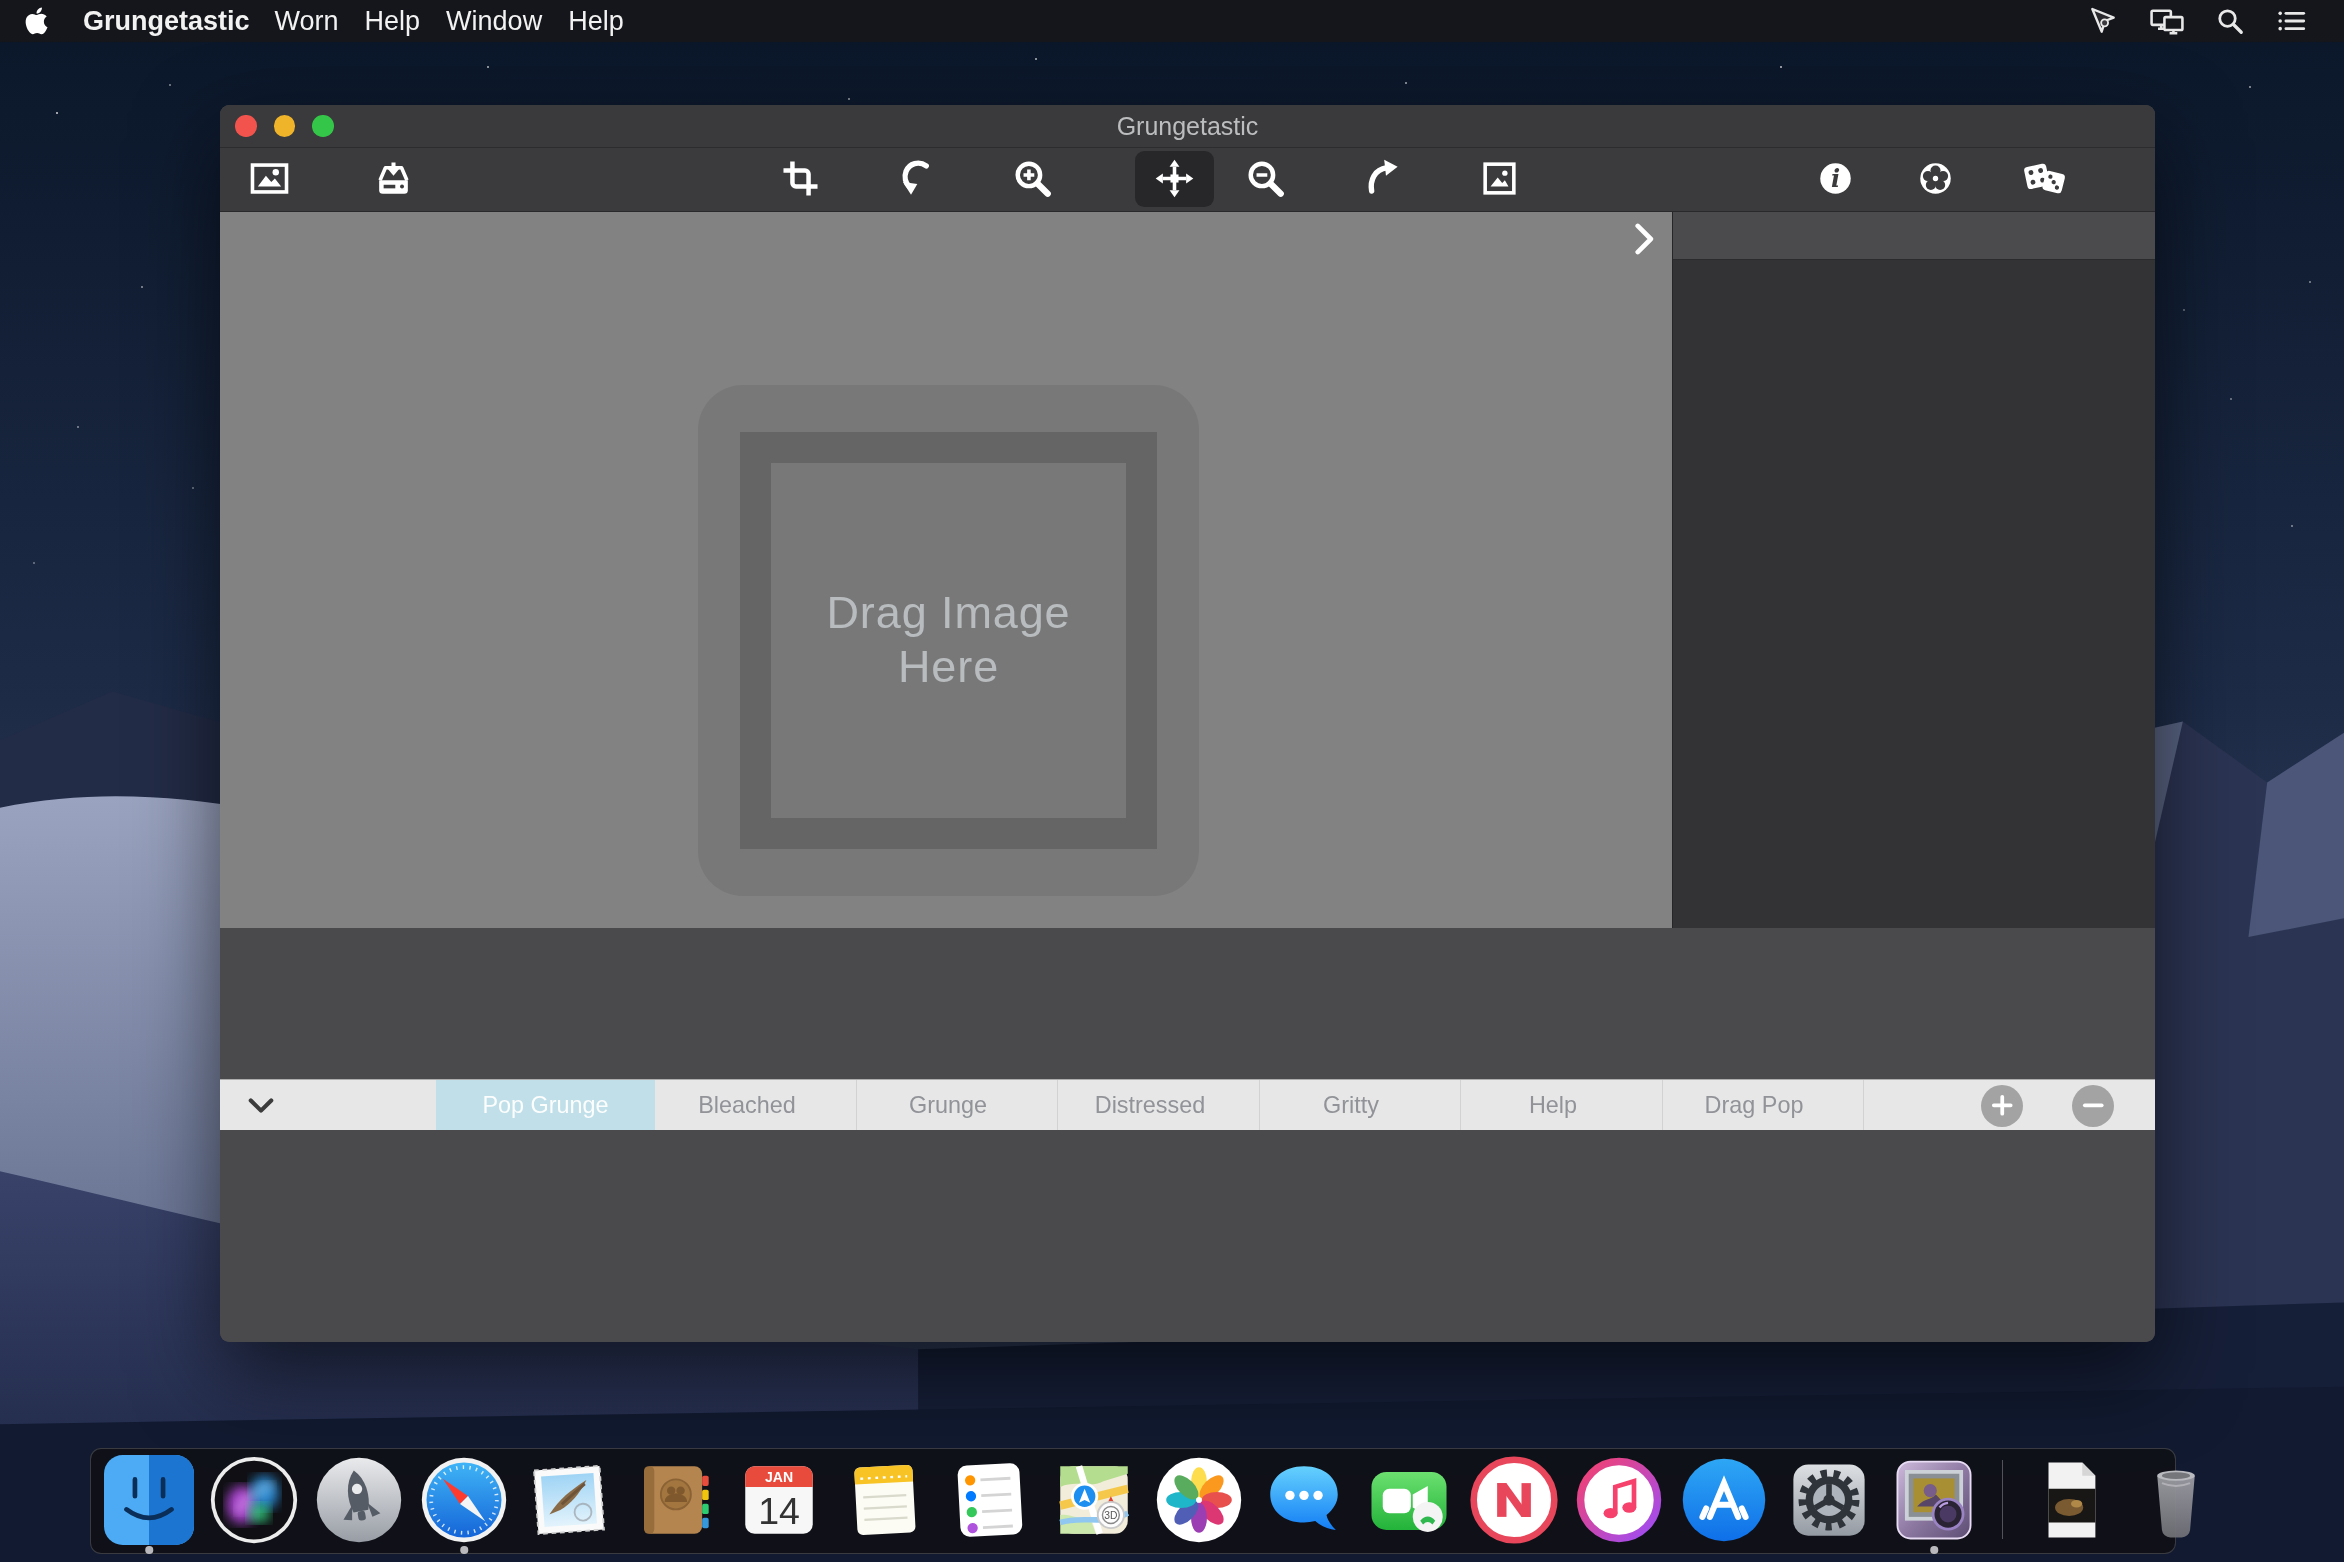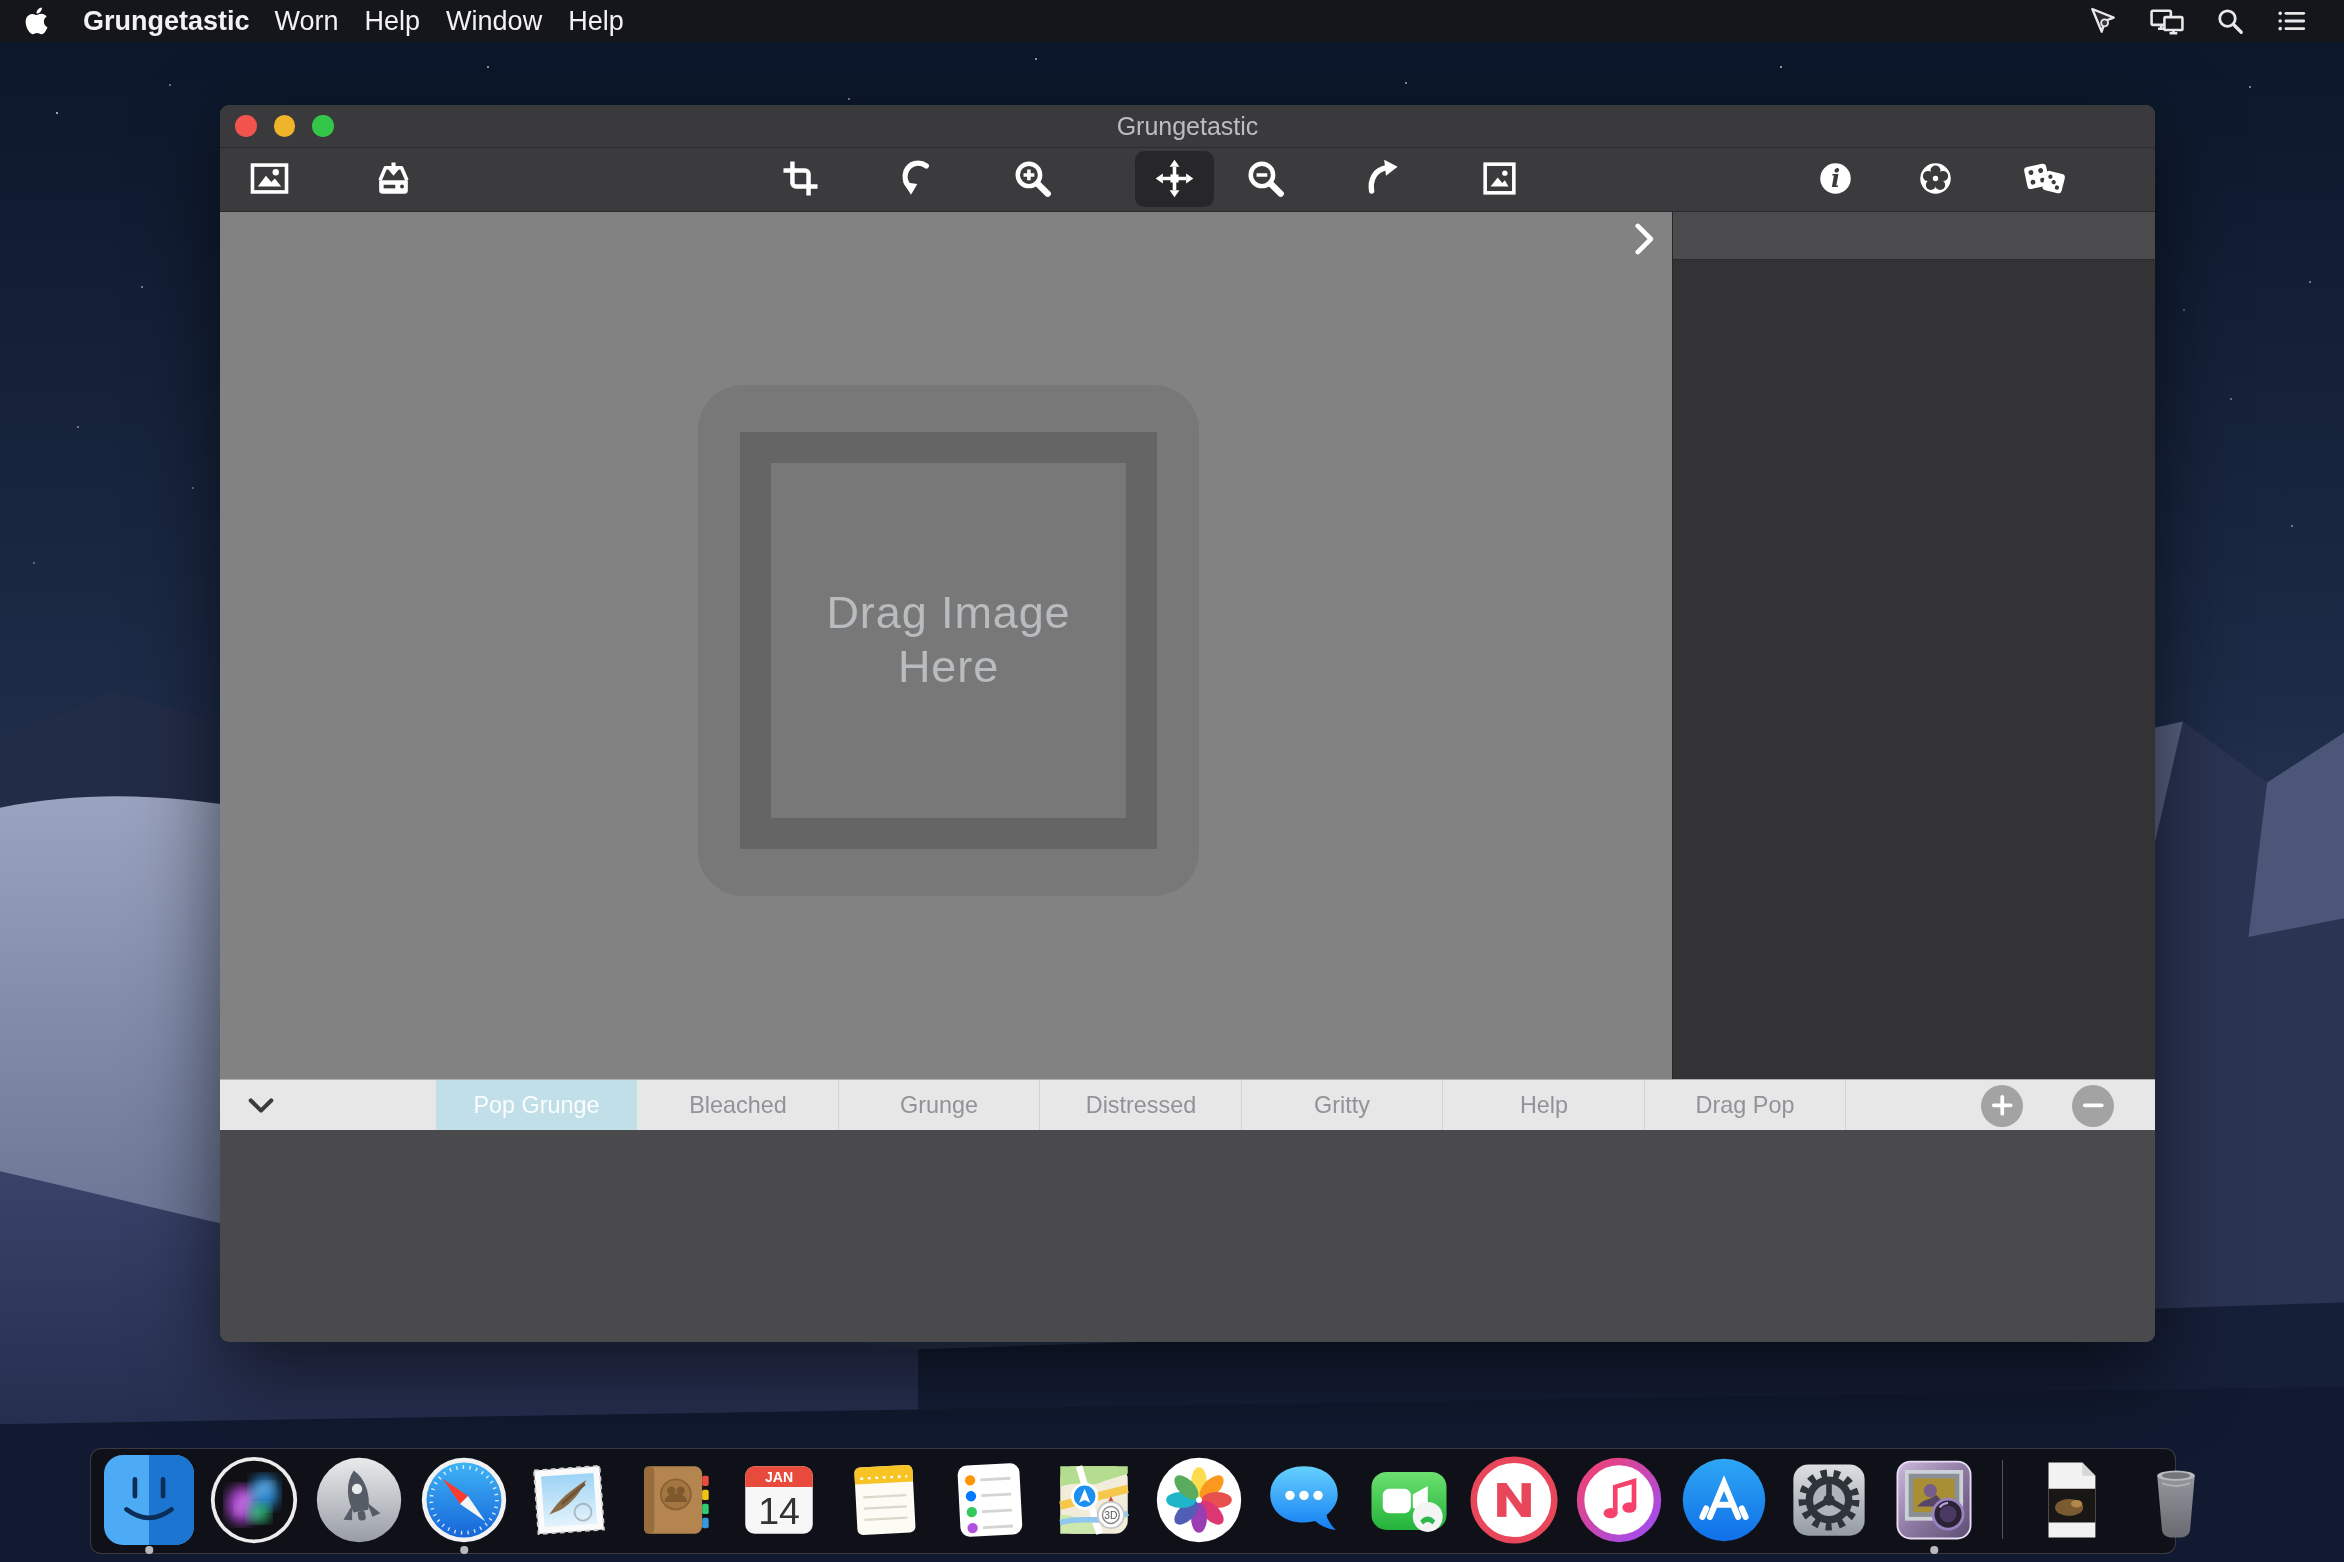--- a/index.html
+++ b/index.html
@@ -32,36 +32,36 @@
   .title{color:#bcbdbf;font-size:25px;}
   .traffic{position:absolute;left:15px;top:0;height:42px;display:flex;align-items:center;gap:17px;}
   .tl{width:21.5px;height:21.5px;border-radius:50%;}
   .tl.red{background:#f2544d;}.tl.yellow{background:#f0b42b;}.tl.green{background:#34c648;}
   .toolbar{position:absolute;top:43px;left:0;width:100%;height:63px;background:#3b3b3d;
     border-bottom:0.9px solid #29292b;}
   .tool{position:absolute;top:4.7px;width:52px;height:52px;display:flex;align-items:center;justify-content:center;}
   .tool svg{width:43px;height:43px;}
   .tool.active{width:79px;height:56px;top:2.8px;background:#27272a;border-radius:9.4px;}
   
-  .content{position:absolute;top:107px;left:0;width:100%;height:868px;}
+  .content{position:absolute;top:107px;left:0;width:100%;height:716px;}
   .canvas{position:absolute;left:0;top:0;width:1452px;height:100%;background:#828282;}
   .chev-right{position:absolute;top:11.2px;right:17px;width:20.6px;height:32px;}
   .sidebar{position:absolute;left:1452px;top:0;width:483px;height:100%;background:#333336;
     border-left:0.9px solid rgba(0,0,0,.25);}
   .sidebar-top{width:100%;height:47px;background:#4b4b4e;border-bottom:0.9px solid #2b2b2d;}
   .placeholder{position:absolute;left:478px;top:173px;width:501px;height:511px;border-radius:45px;background:#787878;}
   .ph-ring{position:absolute;left:42px;top:47px;width:417px;height:417px;box-sizing:border-box;
     border:31px solid #656565;}
   .ph-text{position:absolute;left:50%;top:50%;transform:translate(-50%,-50%);width:309px;
     text-align:center;color:#b9bcbf;font-size:45px;font-weight:300;line-height:1.22;letter-spacing:0.9px;}
   
   .filterbar{position:absolute;top:974px;left:0;width:100%;height:51px;background:#e7e7e7;
     border-top:0.9px solid rgba(0,0,0,.25);}
   .fb-chevron{position:absolute;left:28px;top:50%;transform:translateY(-50%);width:26px;height:17px;}
-  .tab{position:absolute;top:0;height:51px;width:201px;display:flex;align-items:center;justify-content:center;
+  .tab{position:absolute;top:0;height:51px;width:219px;display:flex;align-items:center;justify-content:center;
     font-size:23.4px;color:#919398;border-right:0.9px solid rgba(0,0,0,.09);box-sizing:border-box;}
   .tab.selected{background:#c0dfe9;color:#fcfdfd;border-right:none;}
   .circle-btn{position:absolute;top:50%;transform:translateY(-50%);width:42px;height:42px;border-radius:50%;
     background:#a3a3a4;display:flex;align-items:center;justify-content:center;}
   .circle-btn svg{width:22.5px;height:22.5px;}
   .bottom-panel{position:absolute;top:1025px;left:0;width:100%;height:212px;background:#4a4a4c;}
   
   .dock{position:absolute;left:90px;top:1448px;width:2086px;height:106px;border-radius:11.2px;
     background:rgba(16,16,19,.82);border:0.9px solid rgba(125,125,135,.38);box-sizing:border-box;
     display:flex;align-items:flex-start;padding:5.6px 13px 0 13px;gap:15px;z-index:40;}

